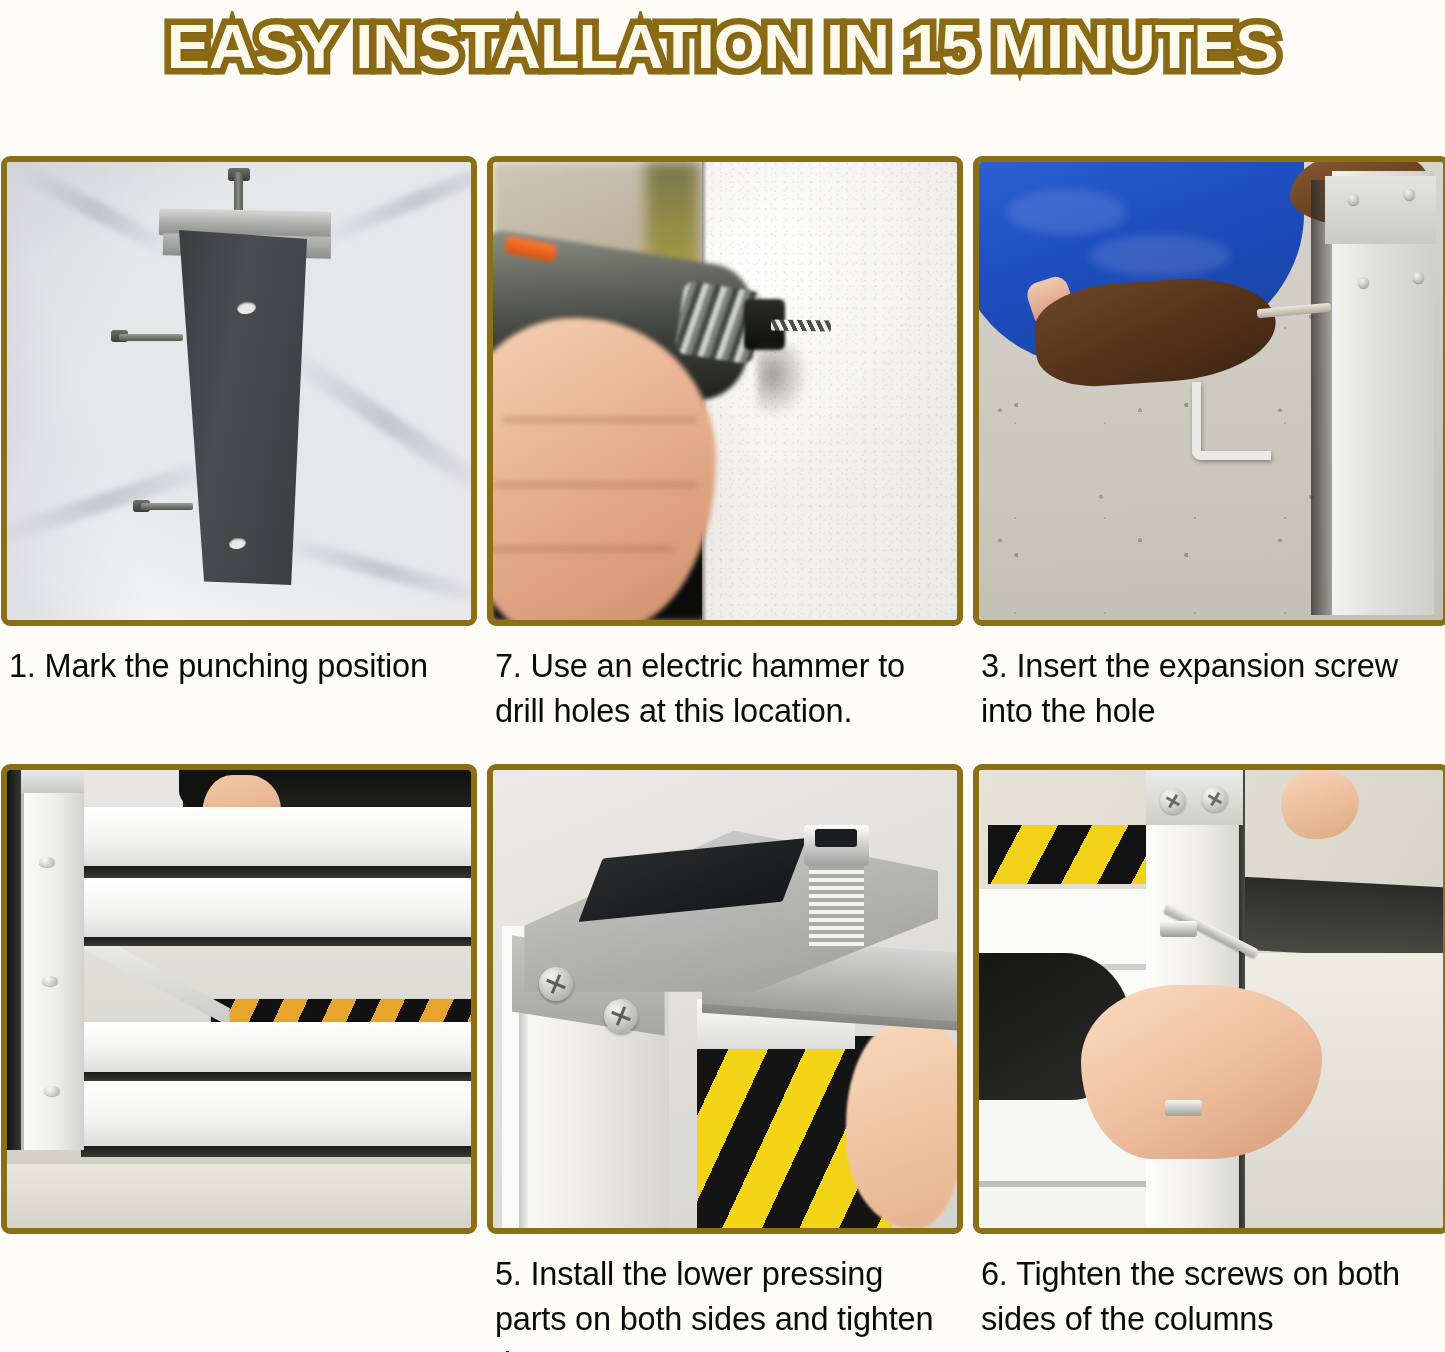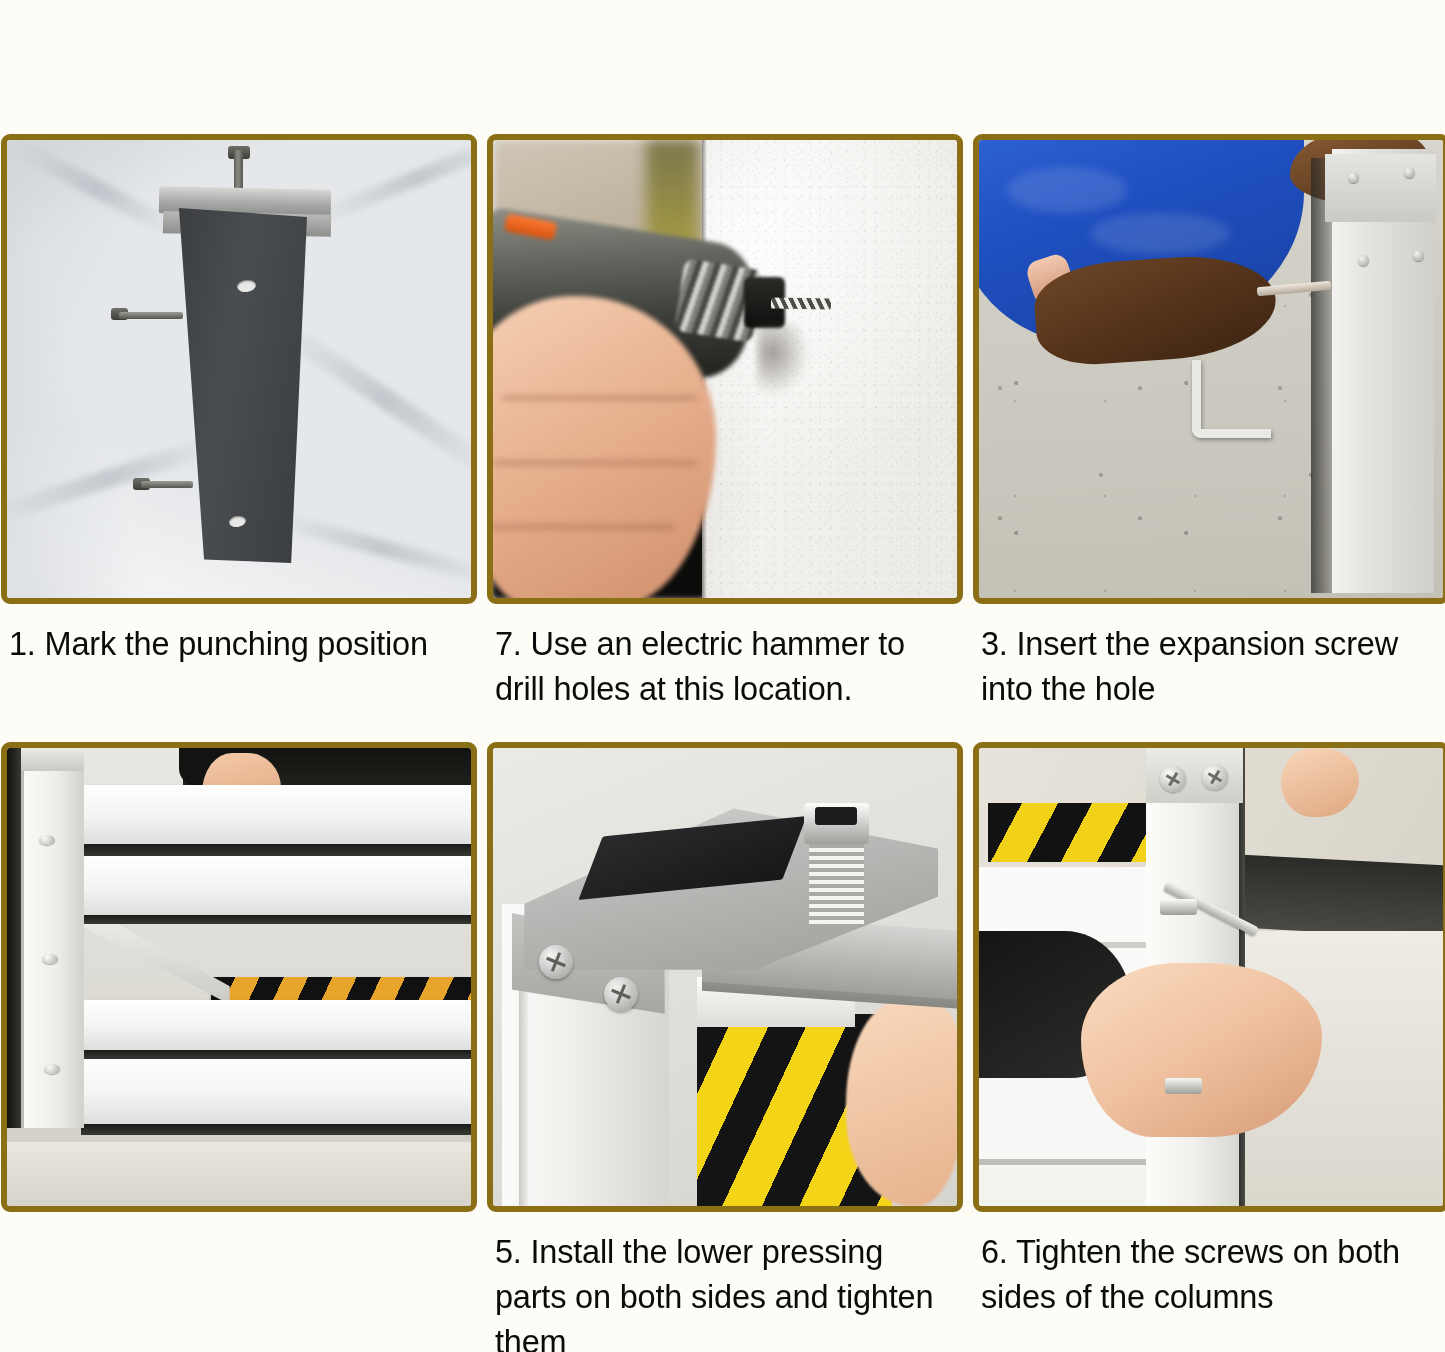--- a/index.html
+++ b/index.html
@@ -56,21 +56,21 @@
     top: 92px;
     width: 1445px;
   }
   .row {
     display: flex;
     width: 1445px;
     gap: 10px;
     padding: 0 1px;
     box-sizing: border-box;
   }
-  .row.row-1 { margin-top: 42px; }
+  .row.row-1 { margin-top: 64px; }
   .row.row-2 { margin-top: 30px; }
 
   .cell {
     width: 476px;
     display: flex;
     flex-direction: column;
   }
 
   .photo-frame {
     width: 476px;
@@ -695,20 +695,23 @@
     width: 8%; height: 16px;
     background: linear-gradient(180deg,#f6f6f3,#9fa09a);
     border-radius: 3px;
   }
 </style>
 </head>
 <body>
 
 <div class="page">
 
+  <div class="title-bar">
+    <div class="headline">EASY INSTALLATION IN 15 MINUTES</div>
+  </div>
 
   <div class="grid">
 
     <div class="row row-1">
 
       <div class="cell">
         <div class="photo-frame">
           <div class="photo">
             <div class="p1-bg"></div>
             <div class="p1-fold" style="left:0;top:40px;width:180px;height:18px;transform:rotate(28deg);"></div>

